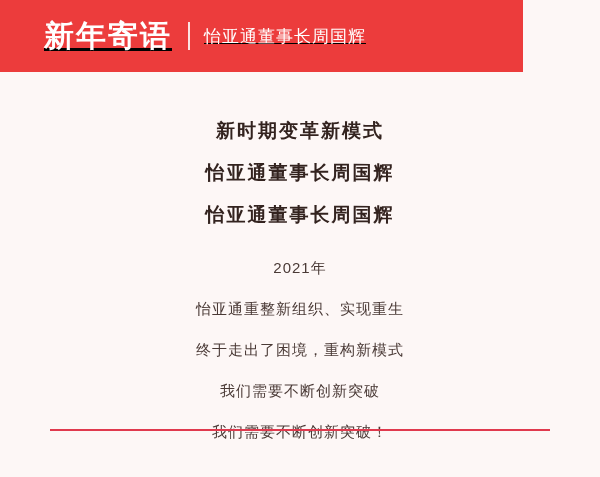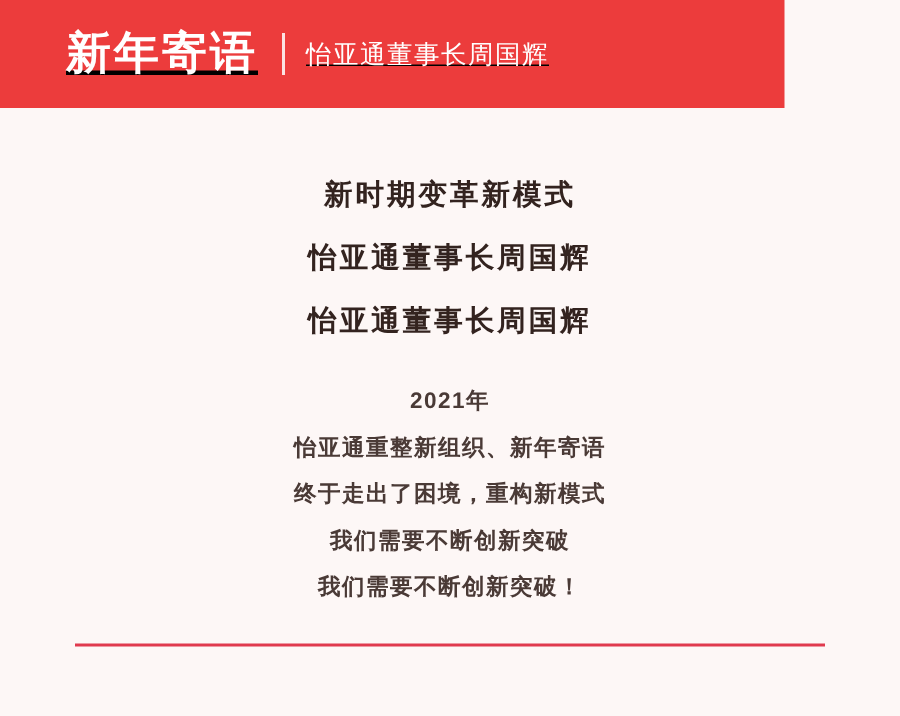--- a/index.html
+++ b/index.html
@@ -70,22 +70,21 @@
     margin: 0;
   }
   .body-block {
     margin-top: 16px;
   }
   .body-line {
     color: #4a3a36;
     font-size: 15px;
     letter-spacing: 1px;
     line-height: 31px;
-    margin: 0;
-    font-weight: bold;
+    margin: 10px;
   }
   
   .bottom-rule {
     position: absolute;
     left: 50px;
     right: 50px;
     bottom: 46px;
     height: 2px;
     background: #e03a4e;
   }
@@ -104,21 +103,21 @@
   <div class="content">
 
     <div class="headline-block">
       <p class="headline">新时期变革新模式</p>
       <p class="headline">怡亚通董事长周国辉</p>
       <p class="headline">怡亚通董事长周国辉</p>
     </div>
 
     <div class="body-block">
       <p class="body-line">2021年</p>
-      <p class="body-line">怡亚通重整新组织、新年寄语</p>
+      <p class="body-line">怡亚通重整新组织、实现重生</p>
       <p class="body-line">终于走出了困境，重构新模式</p>
       <p class="body-line">我们需要不断创新突破</p>
       <p class="body-line">我们需要不断创新突破！</p>
     </div>
 
   </div>
 
   <div class="bottom-rule"></div>
 
 </div>

